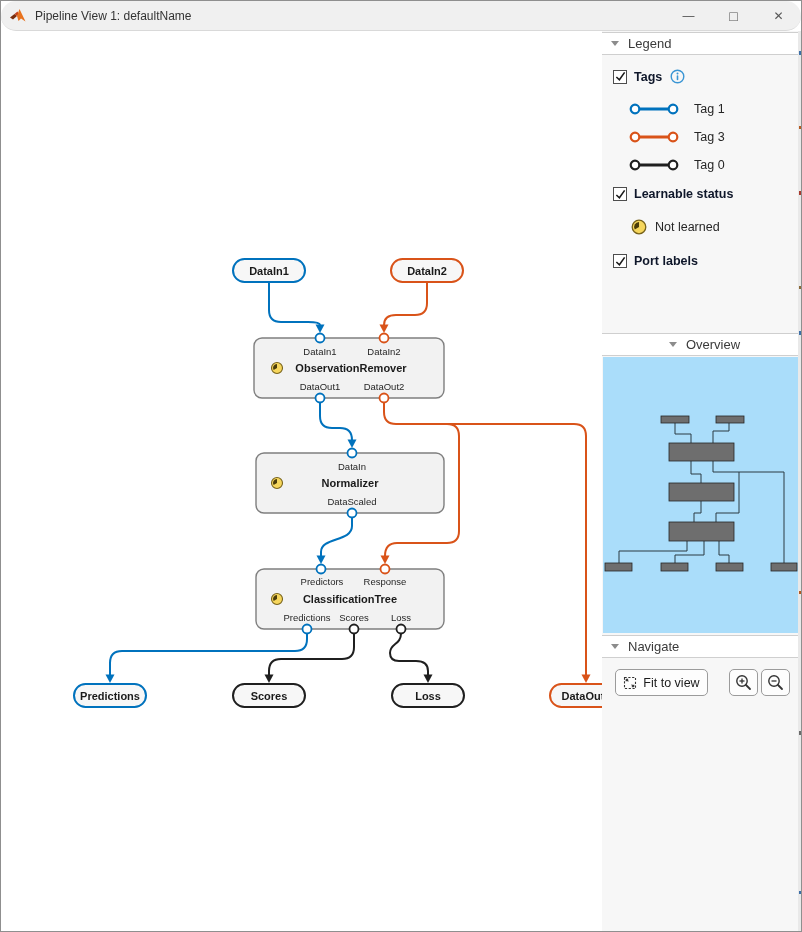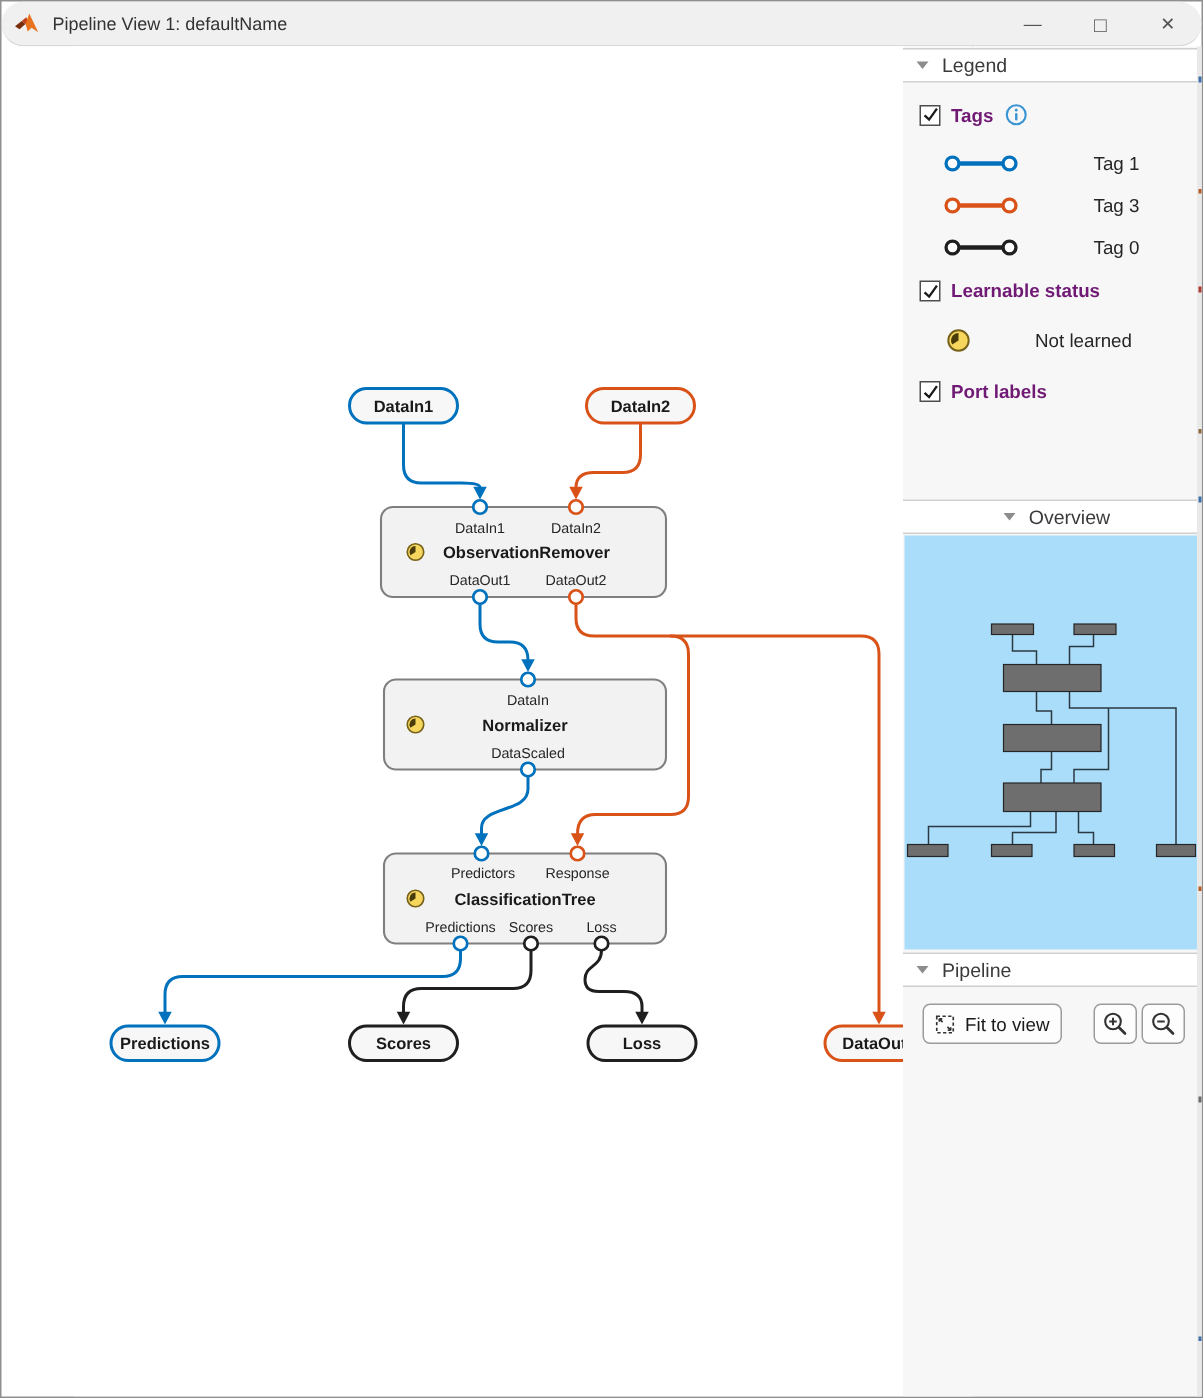--- a/index.html
+++ b/index.html
@@ -54,22 +54,22 @@
   .collapse-arrow {
     width: 0; height: 0; margin: 0 9px 0 9px;
     border-left: 4.5px solid transparent; border-right: 4.5px solid transparent;
     border-top: 5px solid #8c8c8c;
   }
   .chk-row { position: absolute; left: 11px; display: flex; align-items: center; }
   .checkbox {
     width: 14px; height: 14px; background: #fff; border: 1px solid #4d4d4d;
     display: inline-flex; align-items: center; justify-content: center; margin-right: 7px;
   }
-  .chk-label { font-weight: bold; color: #701a75; }
-  .tag-row { position: absolute; left: 27px; display: flex; align-items: center; height: 14px; gap: 35px; }
+  .chk-label { font-weight: bold; color: #0f172a; }
+  .tag-row { position: absolute; left: 27px; display: flex; align-items: center; height: 14px; }
   .tag-swatch { margin-right: 15px; }
   .tag-label { font-size: 12.5px; color: #262626; }
   .info-icon { margin-left: 8px; }
   .minimap {
     position: absolute; left: 1px; top: 326px; width: 195px; height: 276px;
     background: #aaddfa;
   }
   .nav-body { position: absolute; left: 0; top: 628px; width: 196px; height: 60px; }
   .btn {
     position: absolute; background: #fdfdfd; border: 1px solid #9b9b9b; border-radius: 5px;
@@ -312,21 +312,21 @@
           <rect x="2" y="206" width="27" height="8"></rect>
           <rect x="58" y="206" width="27" height="8"></rect>
           <rect x="113" y="206" width="27" height="8"></rect>
           <rect x="168" y="206" width="26" height="8"></rect>
         </g>
       </svg>
     </div>
 
     <div class="section-header" style="top:604px;">
       <span class="collapse-arrow"></span>
-      <span>Pipeline</span>
+      <span>Navigate</span>
     </div>
 
     <div class="nav-body">
       <div class="btn" style="left:13px; top:10px; width:93px; height:27px;">
         <span class="btn-icon">
           <svg width="14" height="14" viewBox="0 0 14 14">
             <rect x="1.5" y="1.5" width="11" height="11" fill="none" stroke="#333" stroke-width="1.1" stroke-dasharray="2.2,1.6"></rect>
             <path d="M5.4,5.4 L3.2,3.2 M3.2,3.2 h2 M3.2,3.2 v2" stroke="#333" stroke-width="1.1" fill="none"></path>
             <path d="M8.6,8.6 L10.8,10.8 M10.8,10.8 h-2 M10.8,10.8 v-2" stroke="#333" stroke-width="1.1" fill="none"></path>
           </svg>

